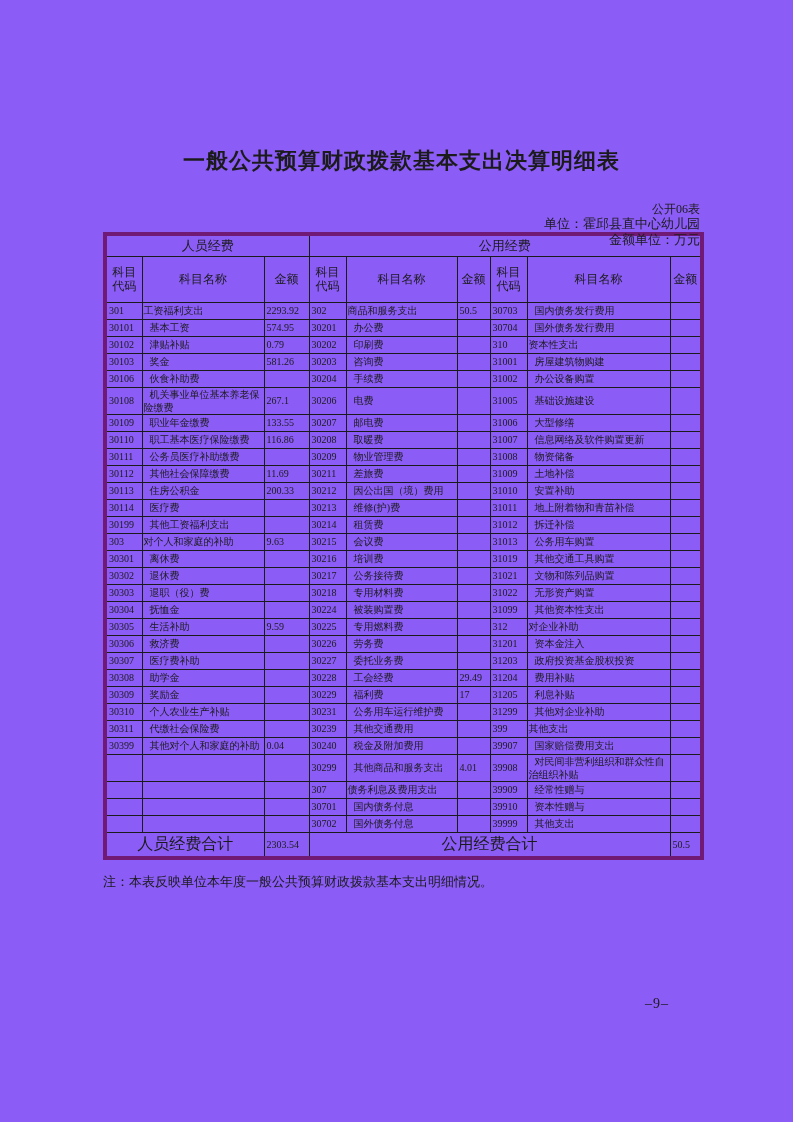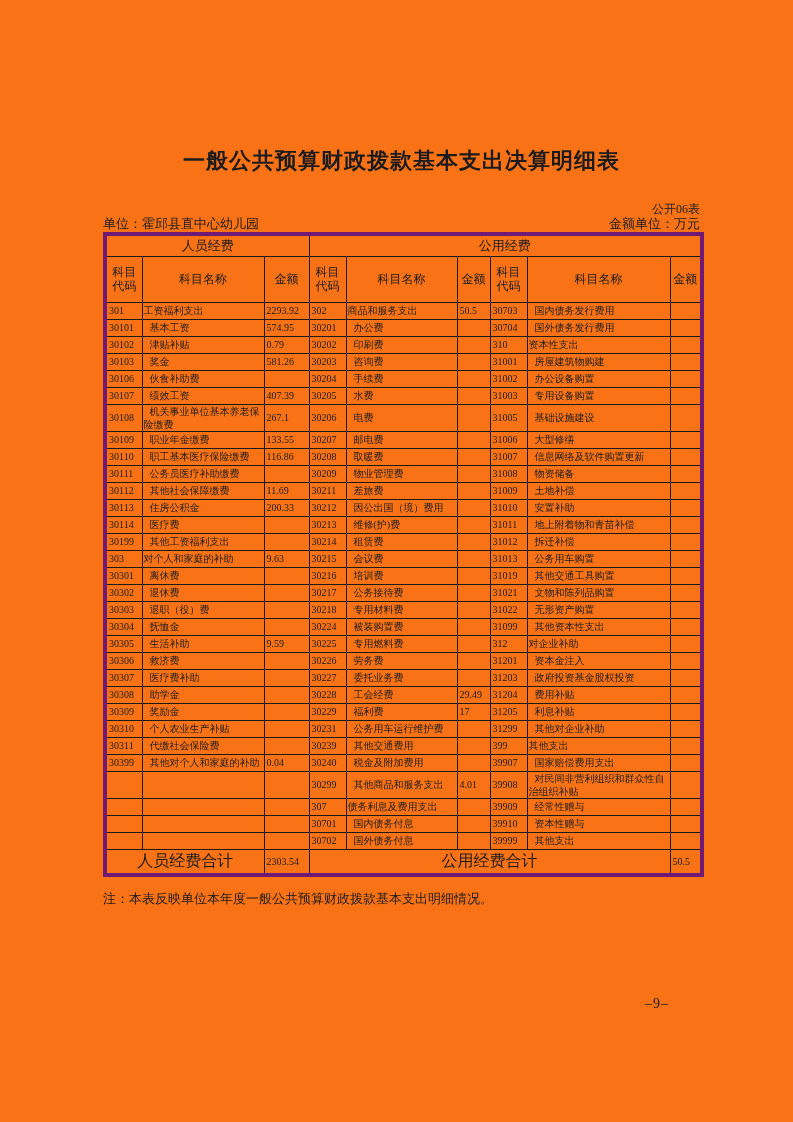--- a/index.html
+++ b/index.html
@@ -1,20 +1,20 @@
 <!DOCTYPE html>
 <html><head>
 <meta charset="utf-8">
 <style>
   * { margin:0; padding:0; box-sizing:border-box; }
   html,body { background:#888; }
   .page {
     position:relative;
     width:793px; height:1122px;
-    background:#f97316;
+    background:#8b5cf6;
     margin:0 auto;
     font-family:"Liberation Serif","DejaVu Serif",serif;
     color:#1b1b1b;
     overflow:hidden;
   }
   .content {
     position:absolute;
     left:103px; top:146px;
     width:597px;
   }
@@ -31,21 +31,21 @@
     text-align:right;
     font-size:12px;
     margin-top:26px;
     height:14px; line-height:14px;
   }
   .meta-row {
     display:flex;
     justify-content:space-between;
     align-items:flex-end;
     font-size:13px;
-    height:16px; line-height:16px;
+    height:16px; line-height:16px;flex-direction:column;
   }
   table.budget {
     border-collapse:collapse;
     table-layout:fixed;
     width:597px;
     border:4px solid #701a75;
   }
   table.budget th, table.budget td {
     border:1px solid #1b1b1b;
     padding:0 1px;
@@ -171,31 +171,20 @@
             <td class="name indent">伙食补助费</td>
             <td class="amt"></td>
             <td class="code">30204</td>
             <td class="name indent">手续费</td>
             <td class="amt"></td>
             <td class="code">31002</td>
             <td class="name indent">办公设备购置</td>
             <td class="amt"></td>
           </tr>
           <tr>
-            <td class="code">30107</td>
-            <td class="name indent">绩效工资</td>
-            <td class="amt">407.39</td>
-            <td class="code">30205</td>
-            <td class="name indent">水费</td>
-            <td class="amt"></td>
-            <td class="code">31003</td>
-            <td class="name indent">专用设备购置</td>
-            <td class="amt"></td>
-          </tr>
-          <tr>
             <td class="code">30108</td>
             <td class="name indent">机关事业单位基本养老保险缴费</td>
             <td class="amt">267.1</td>
             <td class="code">30206</td>
             <td class="name indent">电费</td>
             <td class="amt"></td>
             <td class="code">31005</td>
             <td class="name indent">基础设施建设</td>
             <td class="amt"></td>
           </tr>

